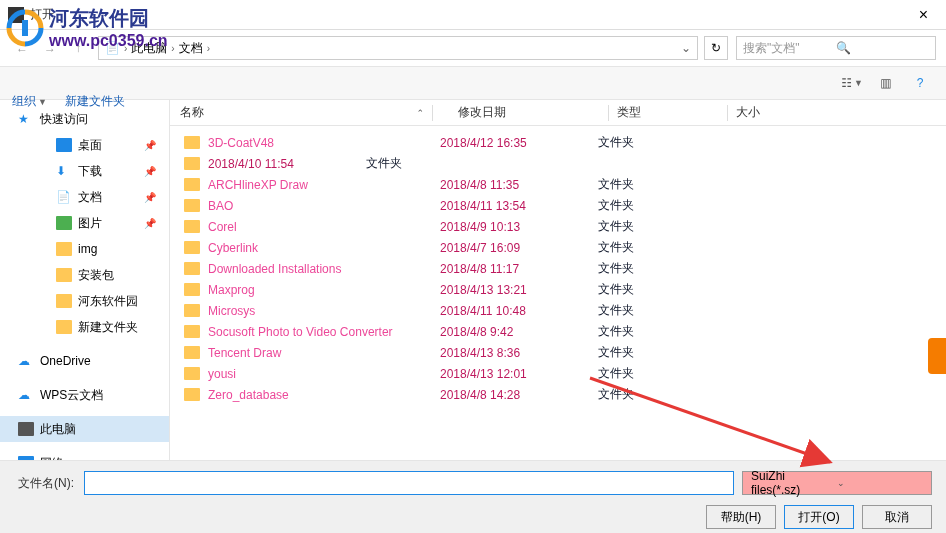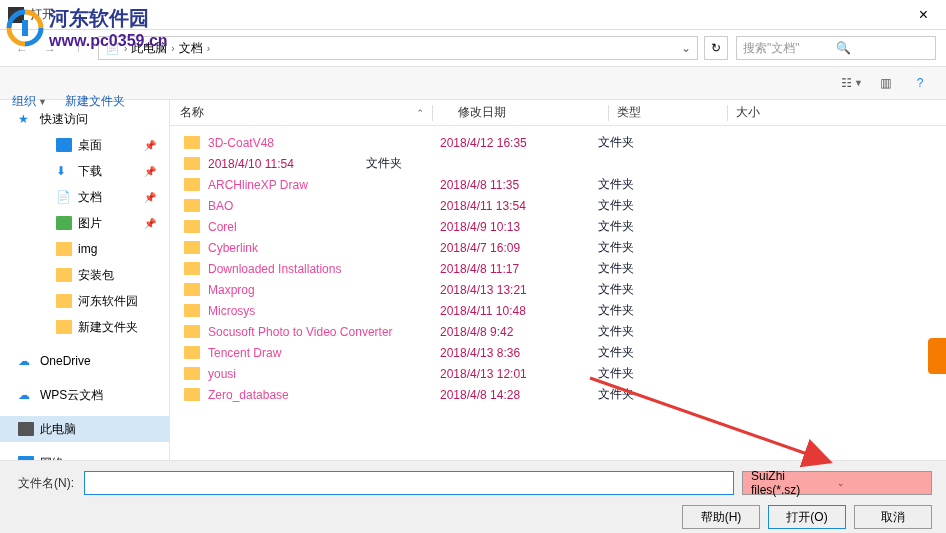--- a/index.html
+++ b/index.html
@@ -59,21 +59,21 @@
 .frow .fname { width: 232px; color: #ec4899; }
 .frow .fdate { width: 158px; color: #be185d; }
 .frow .ftype { width: 110px; color: #0f172a; }
 .footer { border-top: 1px solid #e5e5e5; background: #f0f0f0; padding: 10px 14px; }
 .frow1 { display: flex; align-items: center; margin-bottom: 10px; }
 .fnlabel { width: 64px; text-align: center; margin-right: 6px; color: #333; }
 .fninput { flex: 1; height: 24px; border: 1px solid #1e88e5; padding: 0 6px; margin-right: 8px; background: #fff; }
 .ftype-sel { width: 190px; height: 24px; border: 1px solid #999; background: #fca5a5; display: flex; align-items: center; padding: 0 8px; cursor: pointer; }
 .ftype-sel span { flex: 1; }
 .frow2 { display: flex; justify-content: flex-end; gap: 8px; }
-.fbtn { width: 78px; height: 24px; border: 1px solid #999; background: #efefef; cursor: pointer; display: flex; align-items: center; justify-content: center; }
+.fbtn { width: 70px; height: 24px; border: 1px solid #999; background: #efefef; cursor: pointer; display: flex; align-items: center; justify-content: center; }
 .fbtn.primary { border: 1px solid #1e88e5; }
 .arrow-overlay { position: absolute; pointer-events: none; z-index: 20; }
 .orange-badge { position: absolute; right: 0; top: 338px; width: 18px; height: 36px; background: #f57c00; border-radius: 4px 0 0 4px; }
 </style>
 </head>
 <body>
 
 <div class="watermark">
   <svg class="logo" viewBox="0 0 40 40">
     <path d="M20 4 A16 16 0 0 1 36 20" stroke="#f5a623" stroke-width="5" fill="none"></path>

